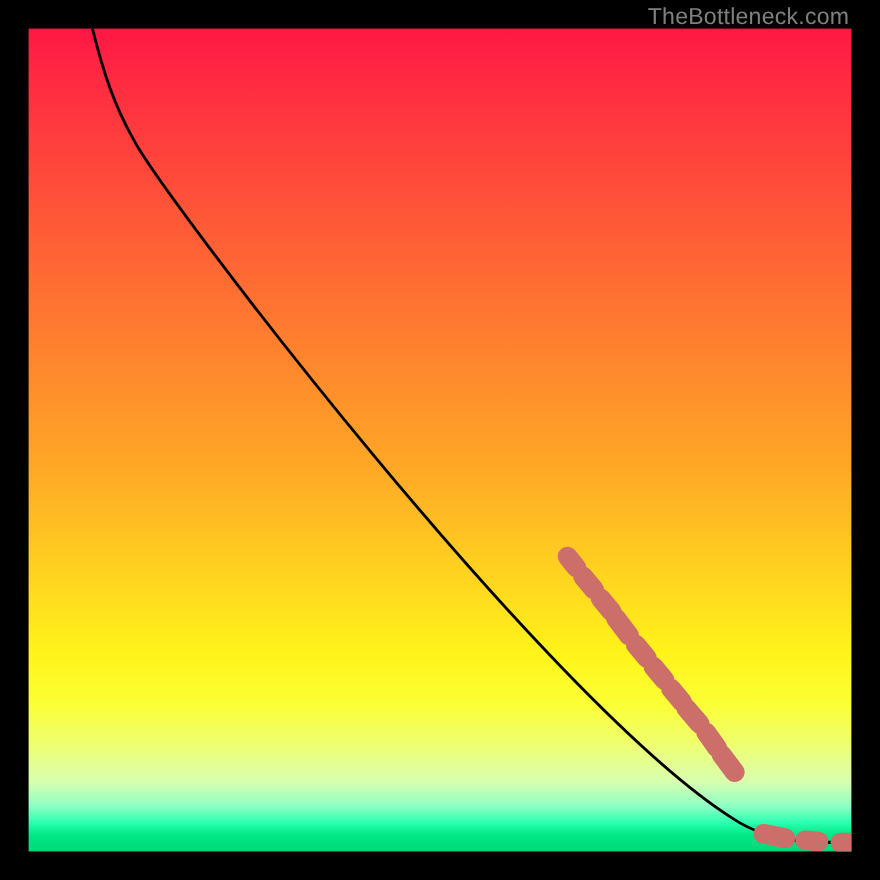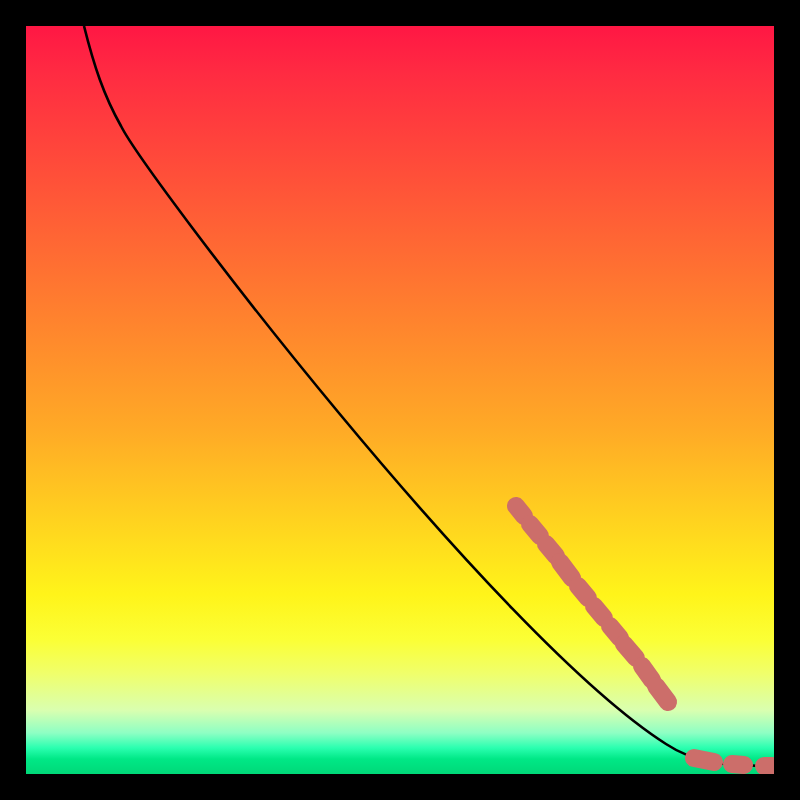--- a/index.html
+++ b/index.html
@@ -85,13 +85,14 @@
       </g>
 
       <g stroke="#cc6e6a" stroke-width="18" stroke-linecap="round">
         <line x1="668" y1="732" x2="688" y2="736"></line>
         <line x1="706" y1="738" x2="718" y2="739"></line>
         <line x1="738" y1="740" x2="746" y2="740"></line>
       </g>
     </svg>
   </div>
 
+  <div class="watermark">TheBottleneck.com</div>
 </div>
 
 </body></html>

